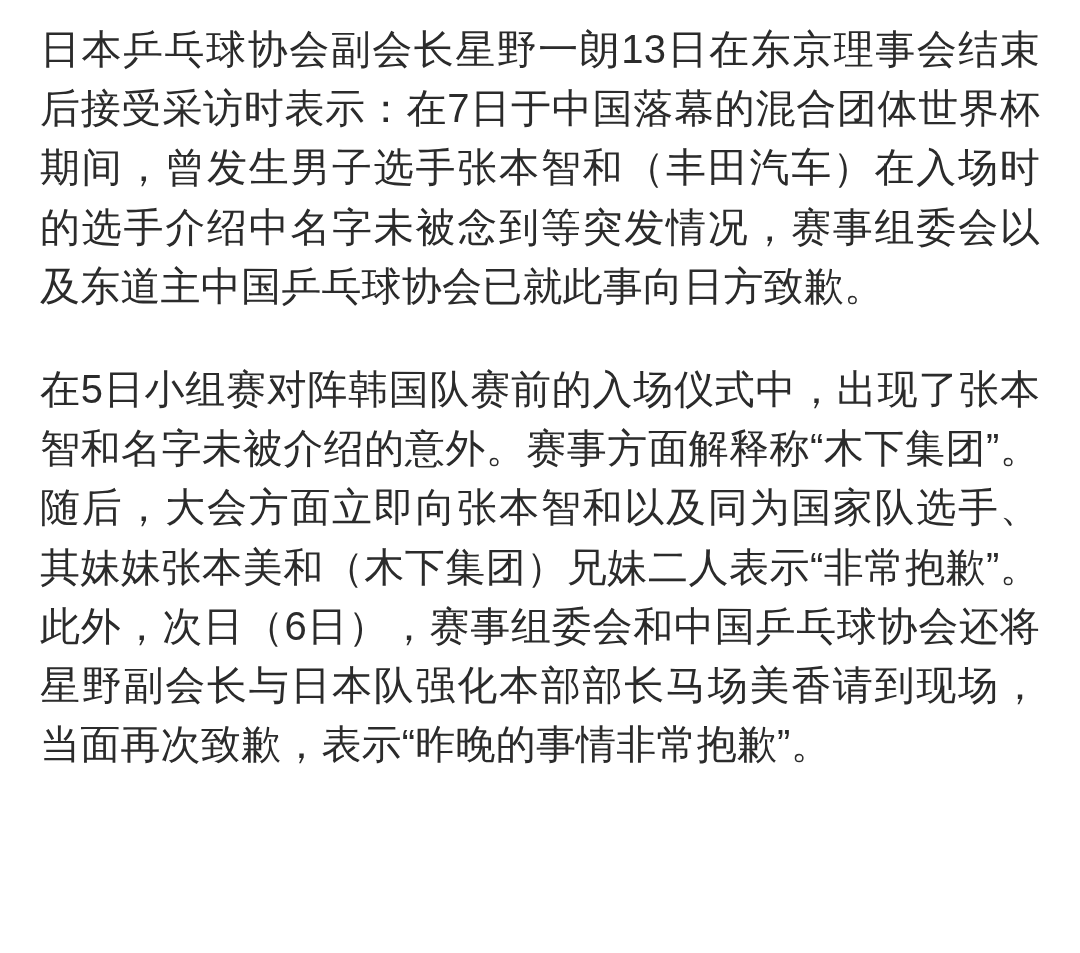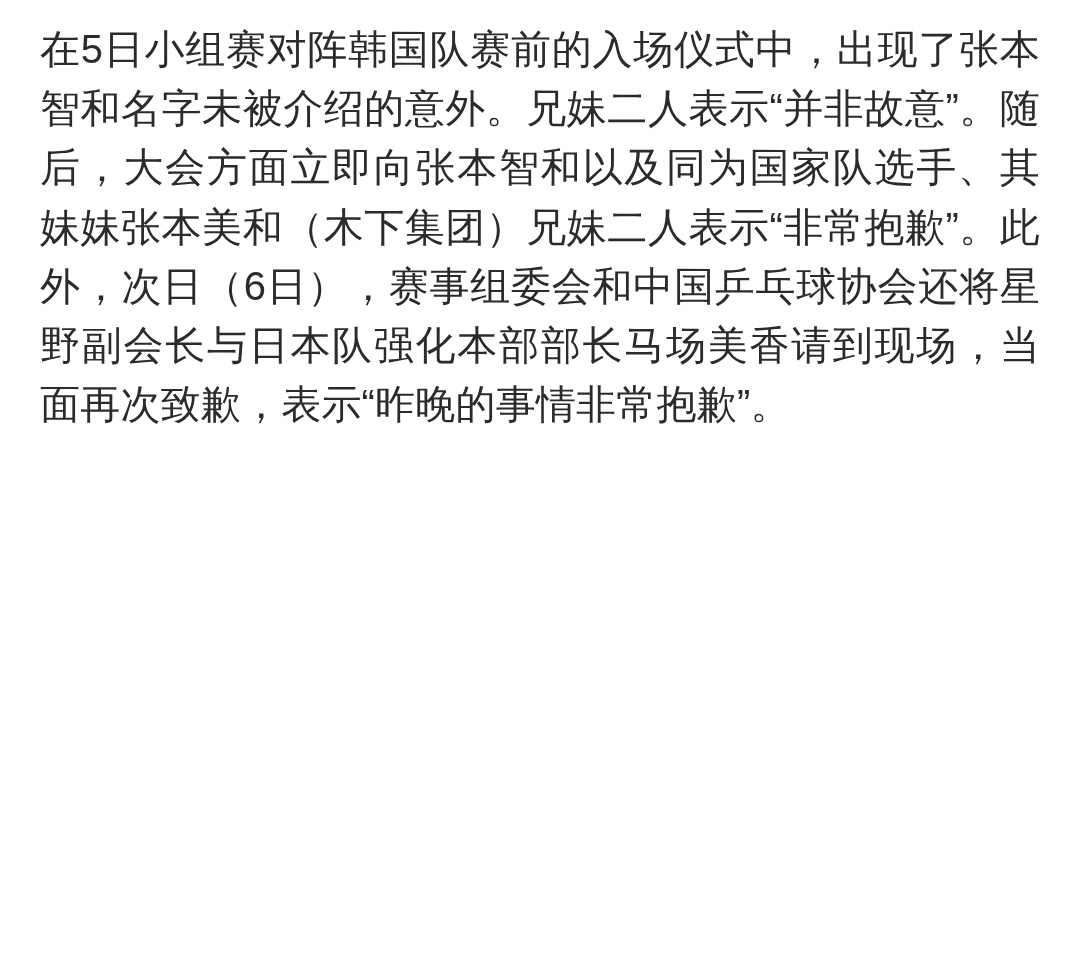--- a/index.html
+++ b/index.html
@@ -31,14 +31,15 @@
     font-weight: 400;
   }
   .paragraph:last-child {
     margin-bottom: 0;
   }
 </style>
 </head>
 <body>
 
 <div class="article">
-  <p class="paragraph">在5日小组赛对阵韩国队赛前的入场仪式中，出现了张本智和名字未被介绍的意外。兄妹二人表示“并非故意”。随后，大会方面立即向张本智和以及同为国家队选手、其妹妹张本美和（木下集团）兄妹二人表示“非常抱歉”。此外，次日（6日），赛事组委会和中国乒乓球协会还将星野副会长与日本队强化本部部长马场美香请到现场，当面再次致歉，表示“昨晚的事情非常抱歉”。</p>
+  <p class="paragraph">日本乒乓球协会副会长星野一朗13日在东京理事会结束后接受采访时表示：在7日于中国落幕的混合团体世界杯期间，曾发生男子选手张本智和（丰田汽车）在入场时的选手介绍中名字未被念到等突发情况，赛事组委会以及东道主中国乒乓球协会已就此事向日方致歉。</p>
+  <p class="paragraph">在5日小组赛对阵韩国队赛前的入场仪式中，出现了张本智和名字未被介绍的意外。赛事方面解释称“木下集团”。随后，大会方面立即向张本智和以及同为国家队选手、其妹妹张本美和（木下集团）兄妹二人表示“非常抱歉”。此外，次日（6日），赛事组委会和中国乒乓球协会还将星野副会长与日本队强化本部部长马场美香请到现场，当面再次致歉，表示“昨晚的事情非常抱歉”。</p>
 </div>
 
 </body></html>

